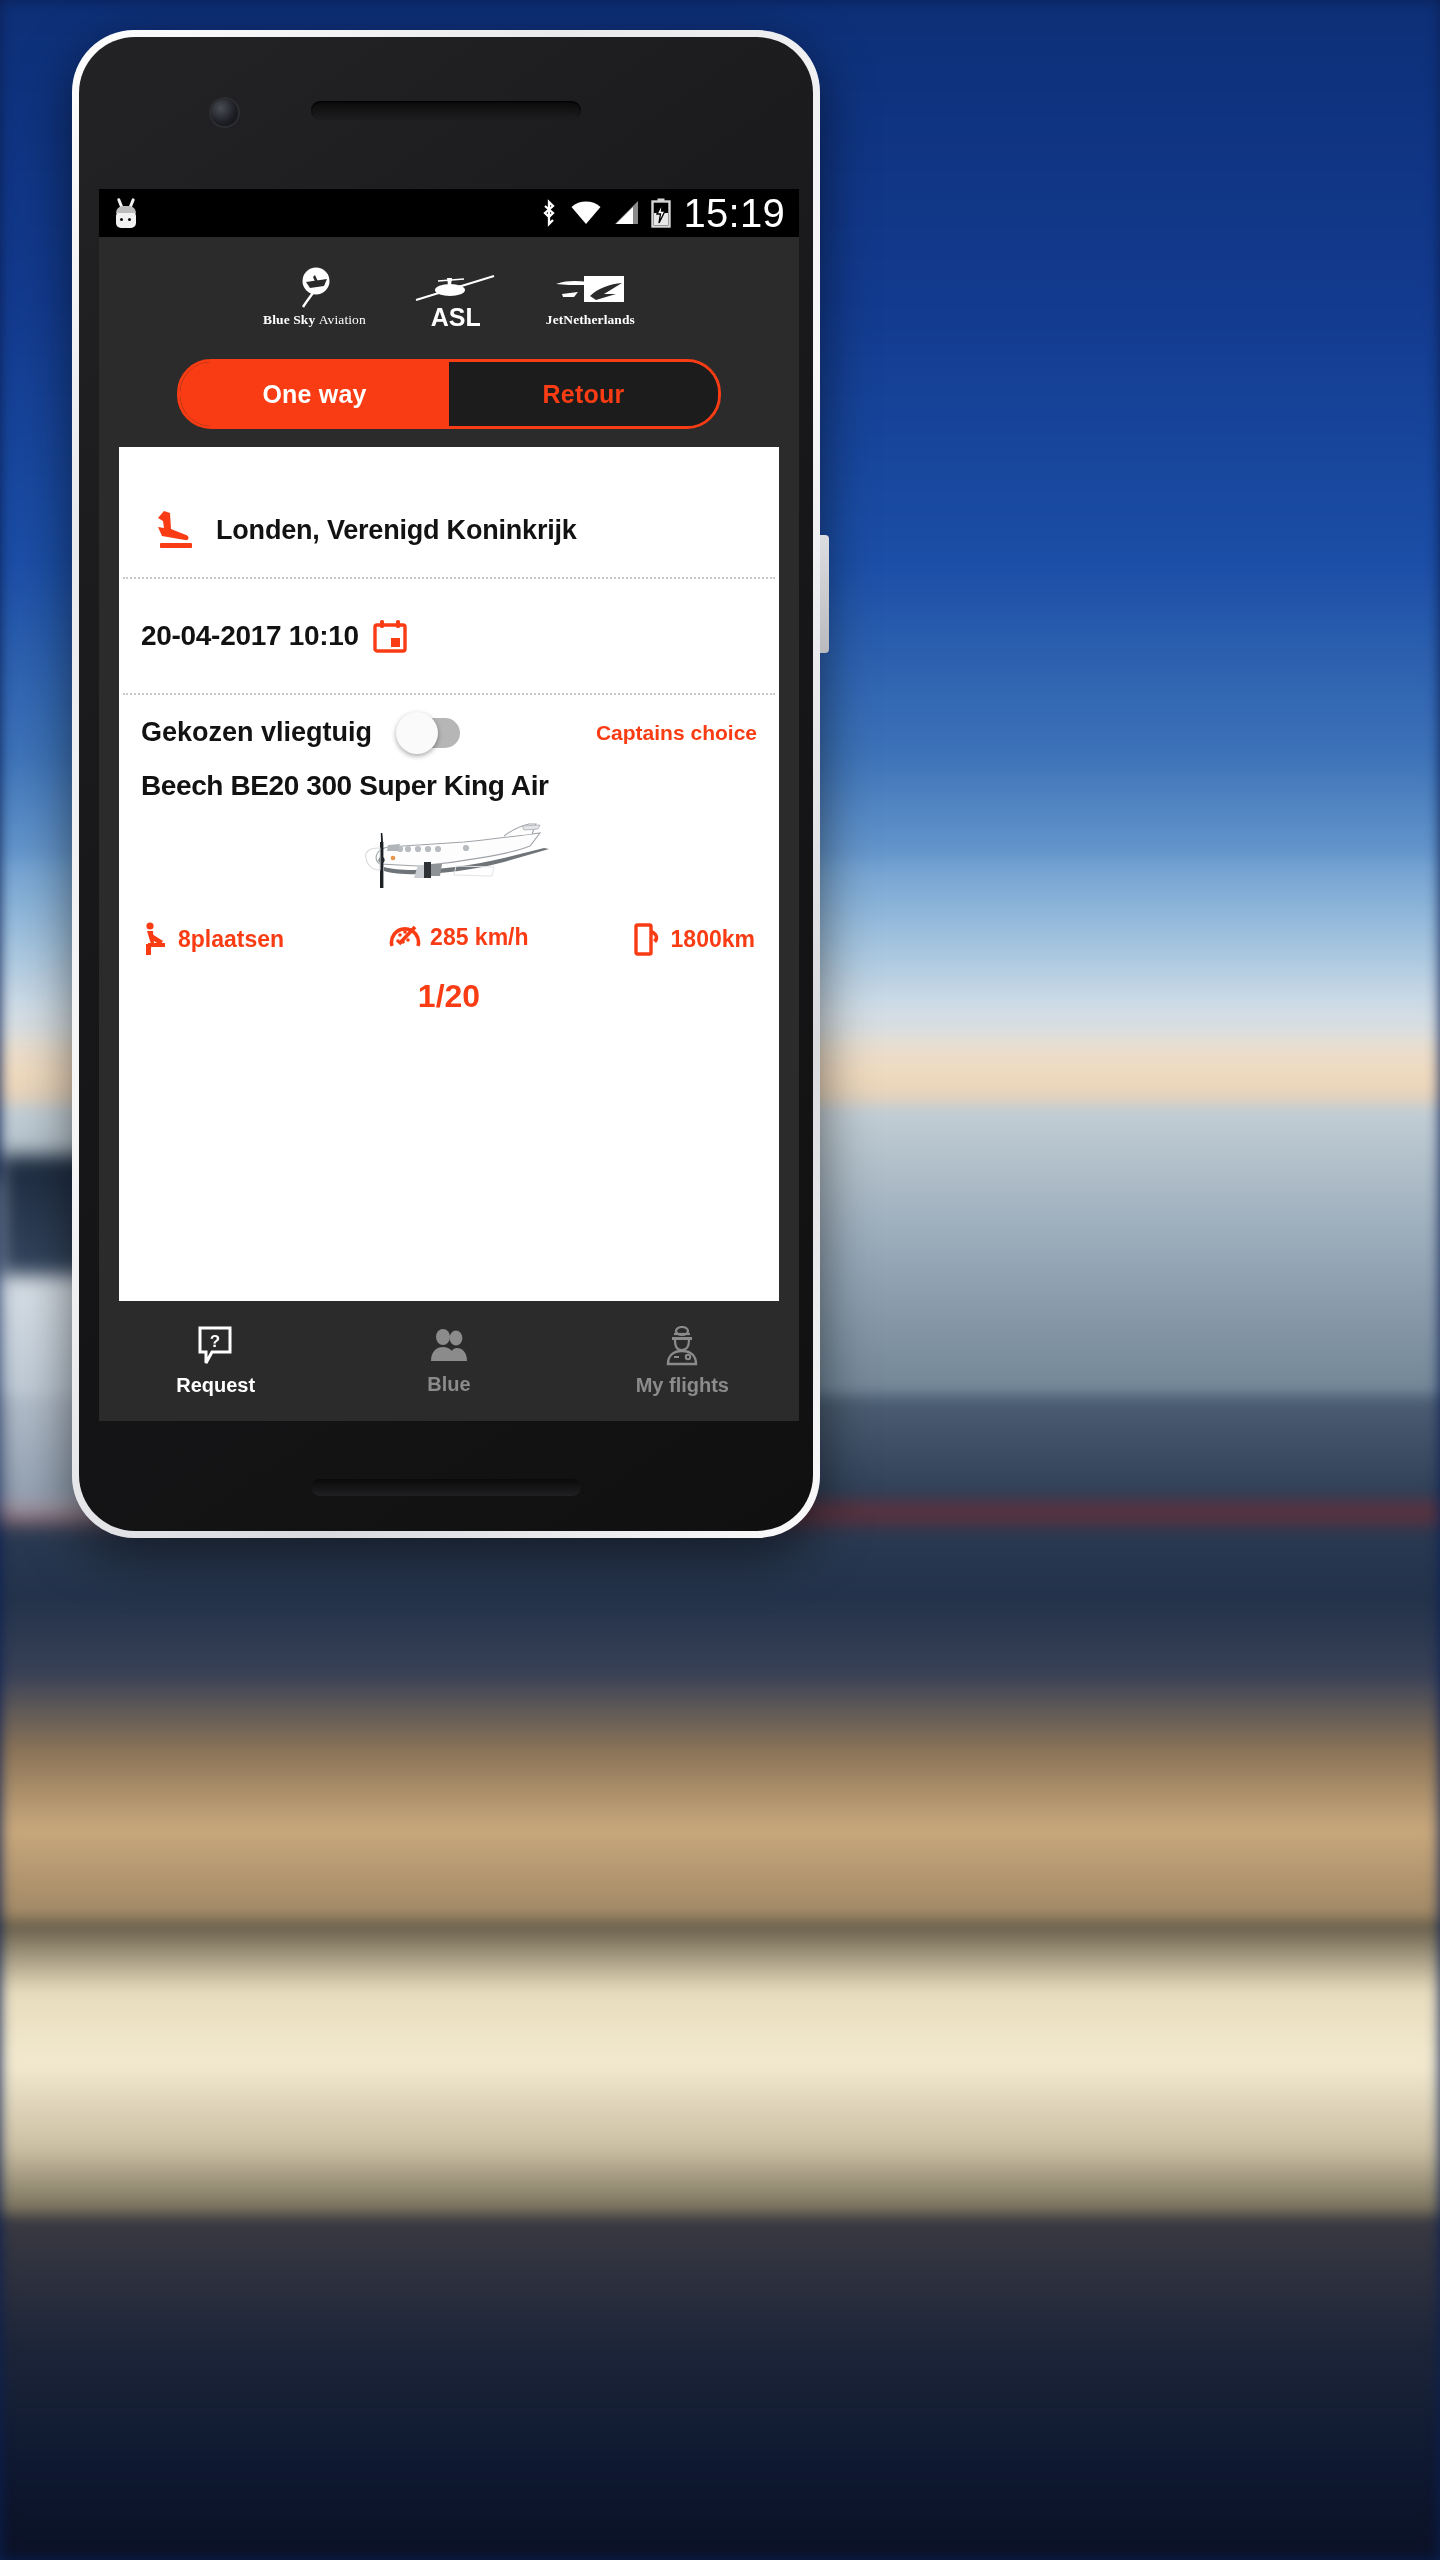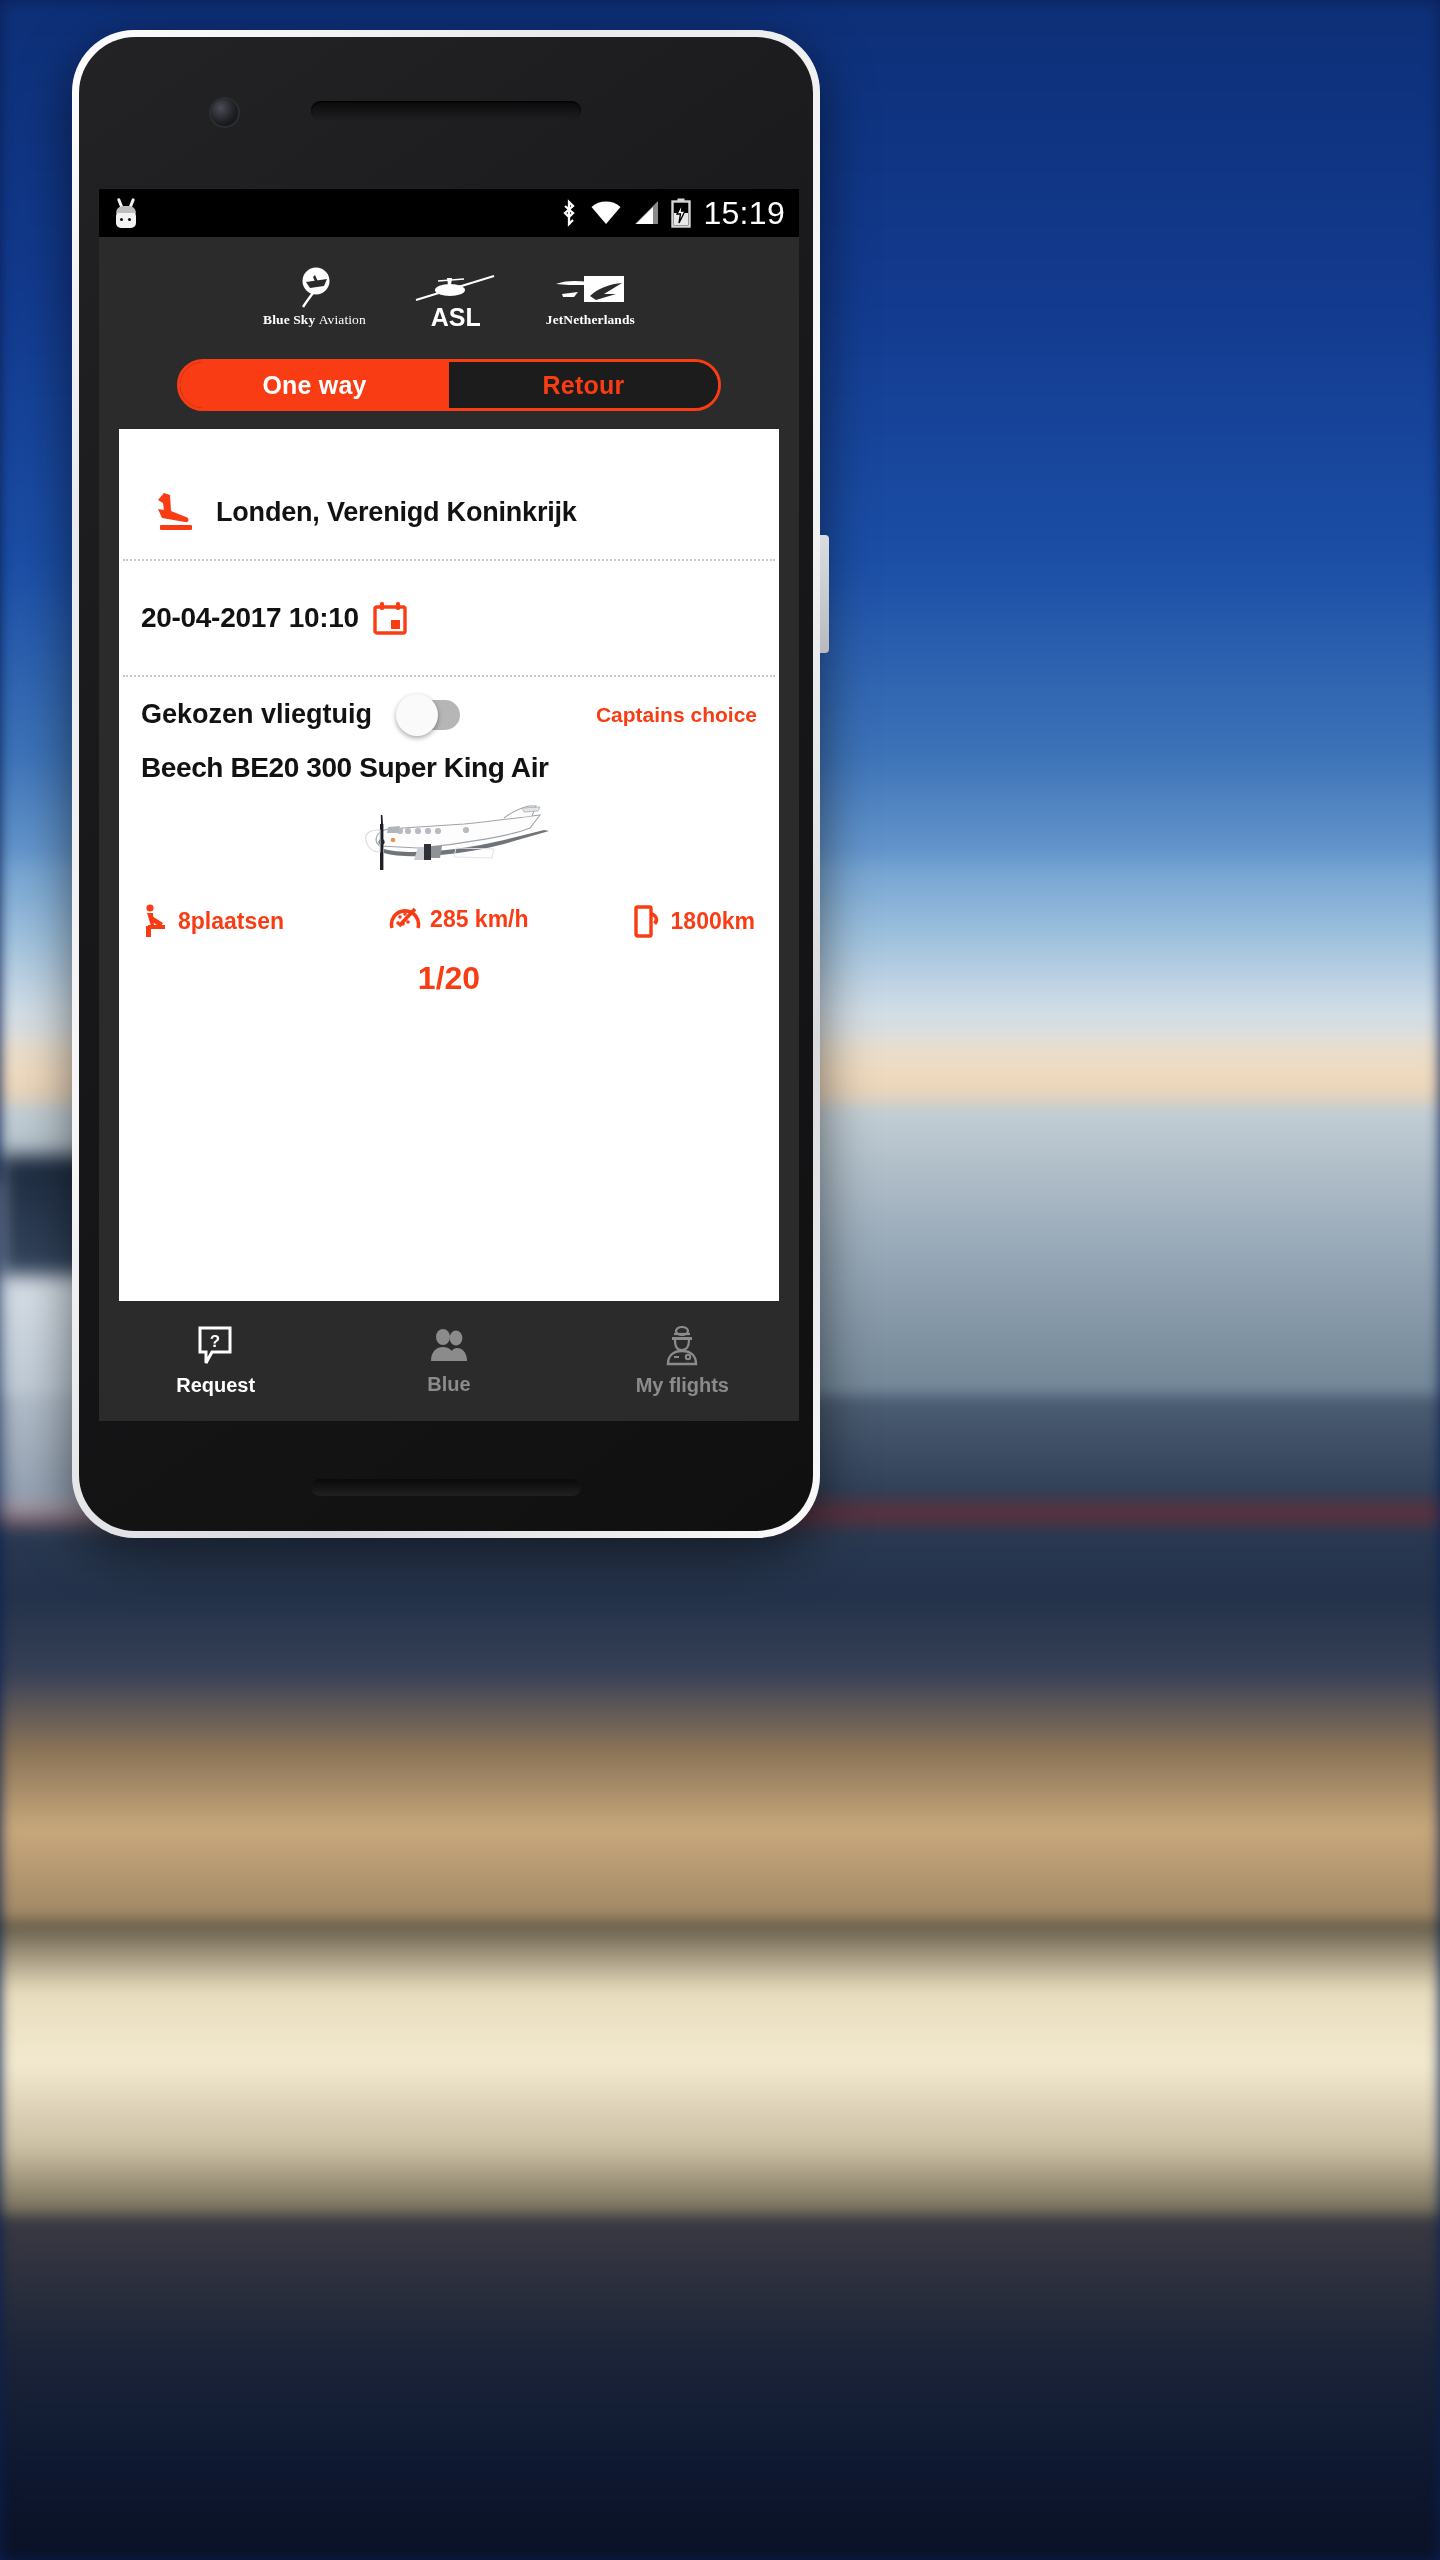--- a/index.html
+++ b/index.html
@@ -72,34 +72,34 @@
                        background:#bdbdbd; border-radius:10px 10px 0 0; }
   #android-icon .ant-l, #android-icon .ant-r { position:absolute; top:0px; width:2.5px; height:12px;
                         background:#f2f2f2; border-radius:2px; }
   #android-icon .ant-l { left:6px; transform:rotate(-22deg); }
   #android-icon .ant-r { left:17px; transform:rotate(22deg); }
   #android-icon .eye-l, #android-icon .eye-r { position:absolute; top:20px; width:3.4px; height:3.4px;
                         background:#111; border-radius:50%; }
   #android-icon .eye-l { left:7px; } #android-icon .eye-r { left:15px; }
   #status-right { margin-left:auto; display:flex; align-items:center; gap:11px; }
   .st-ico { display:block; }
-  #clock { color:#fff; font-size:32px; font-weight:400; letter-spacing:.3px; margin-left:1px; }
+  #clock { color:#fff; font-size:40px; font-weight:400; letter-spacing:.3px; margin-left:1px; }
 
   
   #logos { flex:0 0 auto; height:108px; background:#2b2b2b;
            display:flex; align-items:center; justify-content:center; gap:48px; padding-top:14px; }
   .logo { display:flex; flex-direction:column; align-items:center; justify-content:flex-end; }
   .logo .mark { height:40px; display:flex; align-items:flex-end; justify-content:center; }
   .logo .cap { color:#fff; font-family:"Liberation Serif", serif; font-weight:700; font-size:13.5px;
                margin-top:4px; letter-spacing:.1px; white-space:nowrap; }
   .logo .cap .thin { font-weight:400; }
 
   
   #segment-wrap { flex:0 0 auto; padding:14px 78px 18px; background:#2b2b2b; }
-  #segment { display:flex; height:52px; border:3px solid #f93c13; border-radius:34px; overflow:hidden; }
+  #segment { display:flex; height:70px; border:3px solid #f93c13; border-radius:34px; overflow:hidden; }
   .seg { flex:1; display:flex; align-items:center; justify-content:center;
          font-size:25px; font-weight:700; letter-spacing:.2px; }
   .seg.active { background:#f93c13; color:#fff; }
   .seg.inactive { background:#1c1c1c; color:#f93c13; }
 
   
   #card { flex:1 1 auto; background:#fff; margin:0 20px; overflow:hidden;
           display:flex; flex-direction:column; }
   .divider { height:0; border-top:2px dotted #c9c9c9; margin:0 4px; }
 

